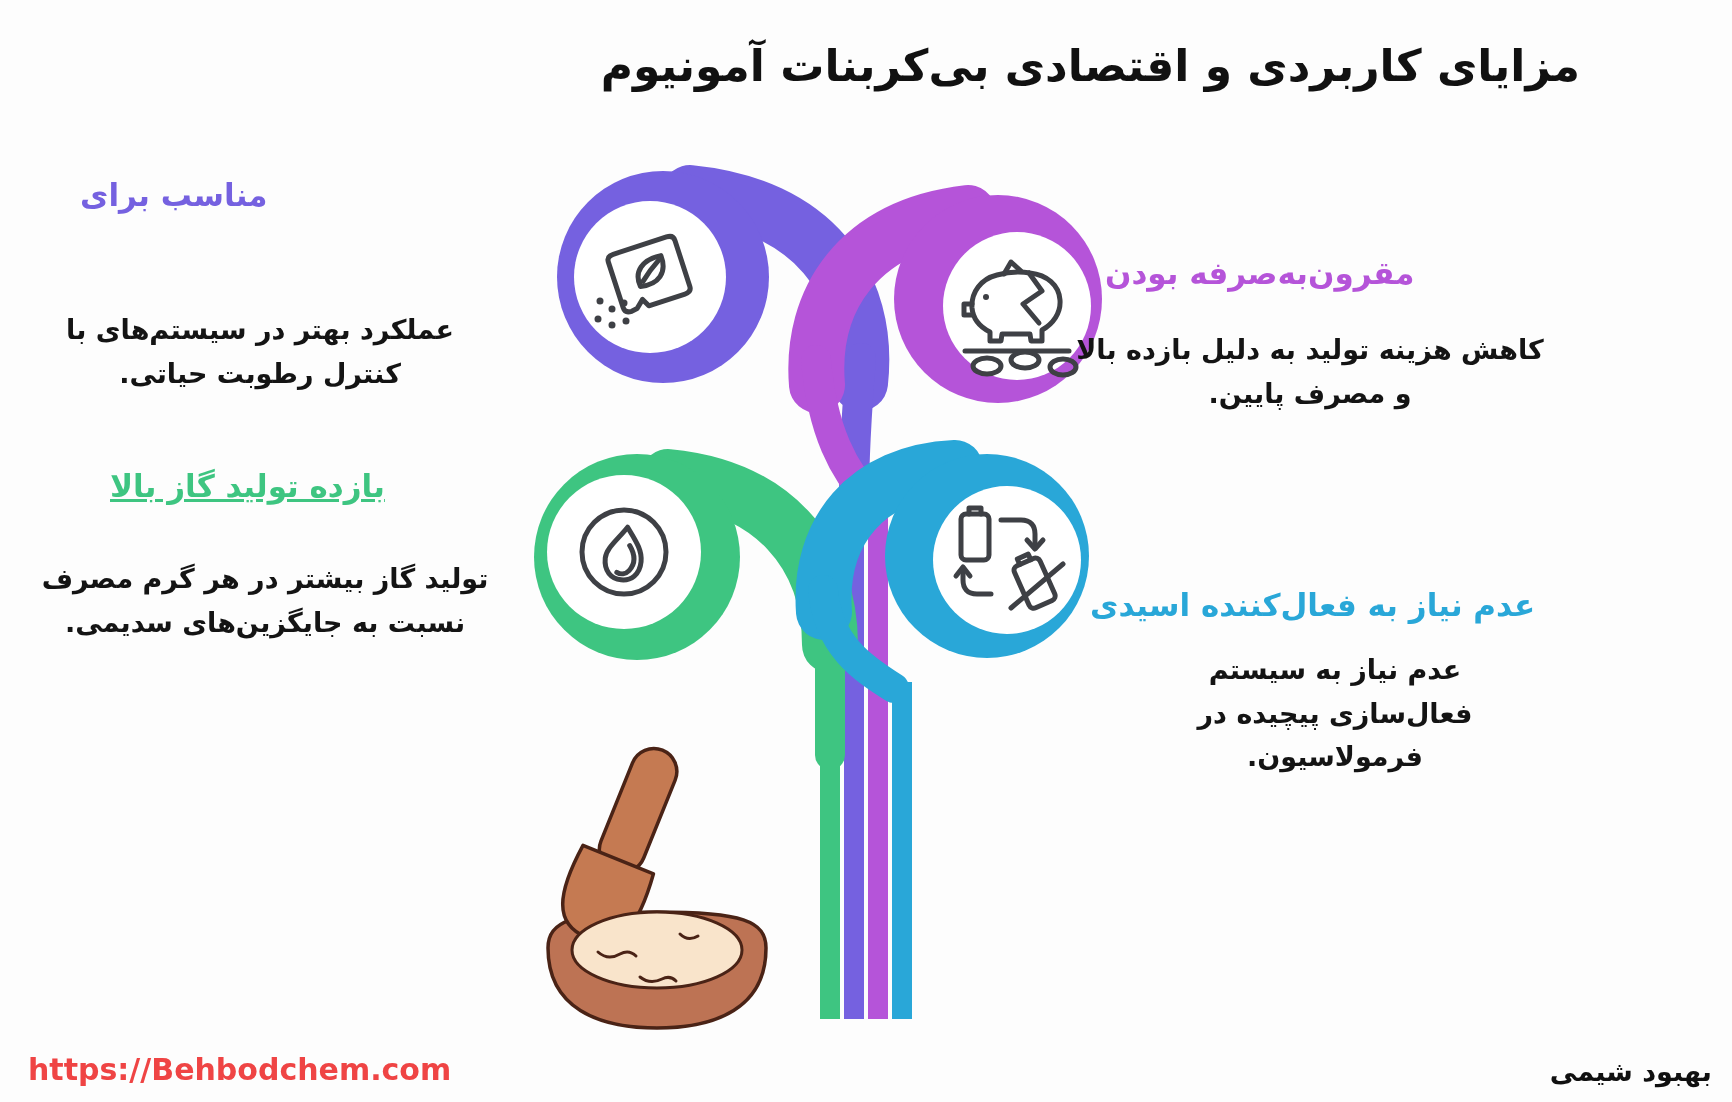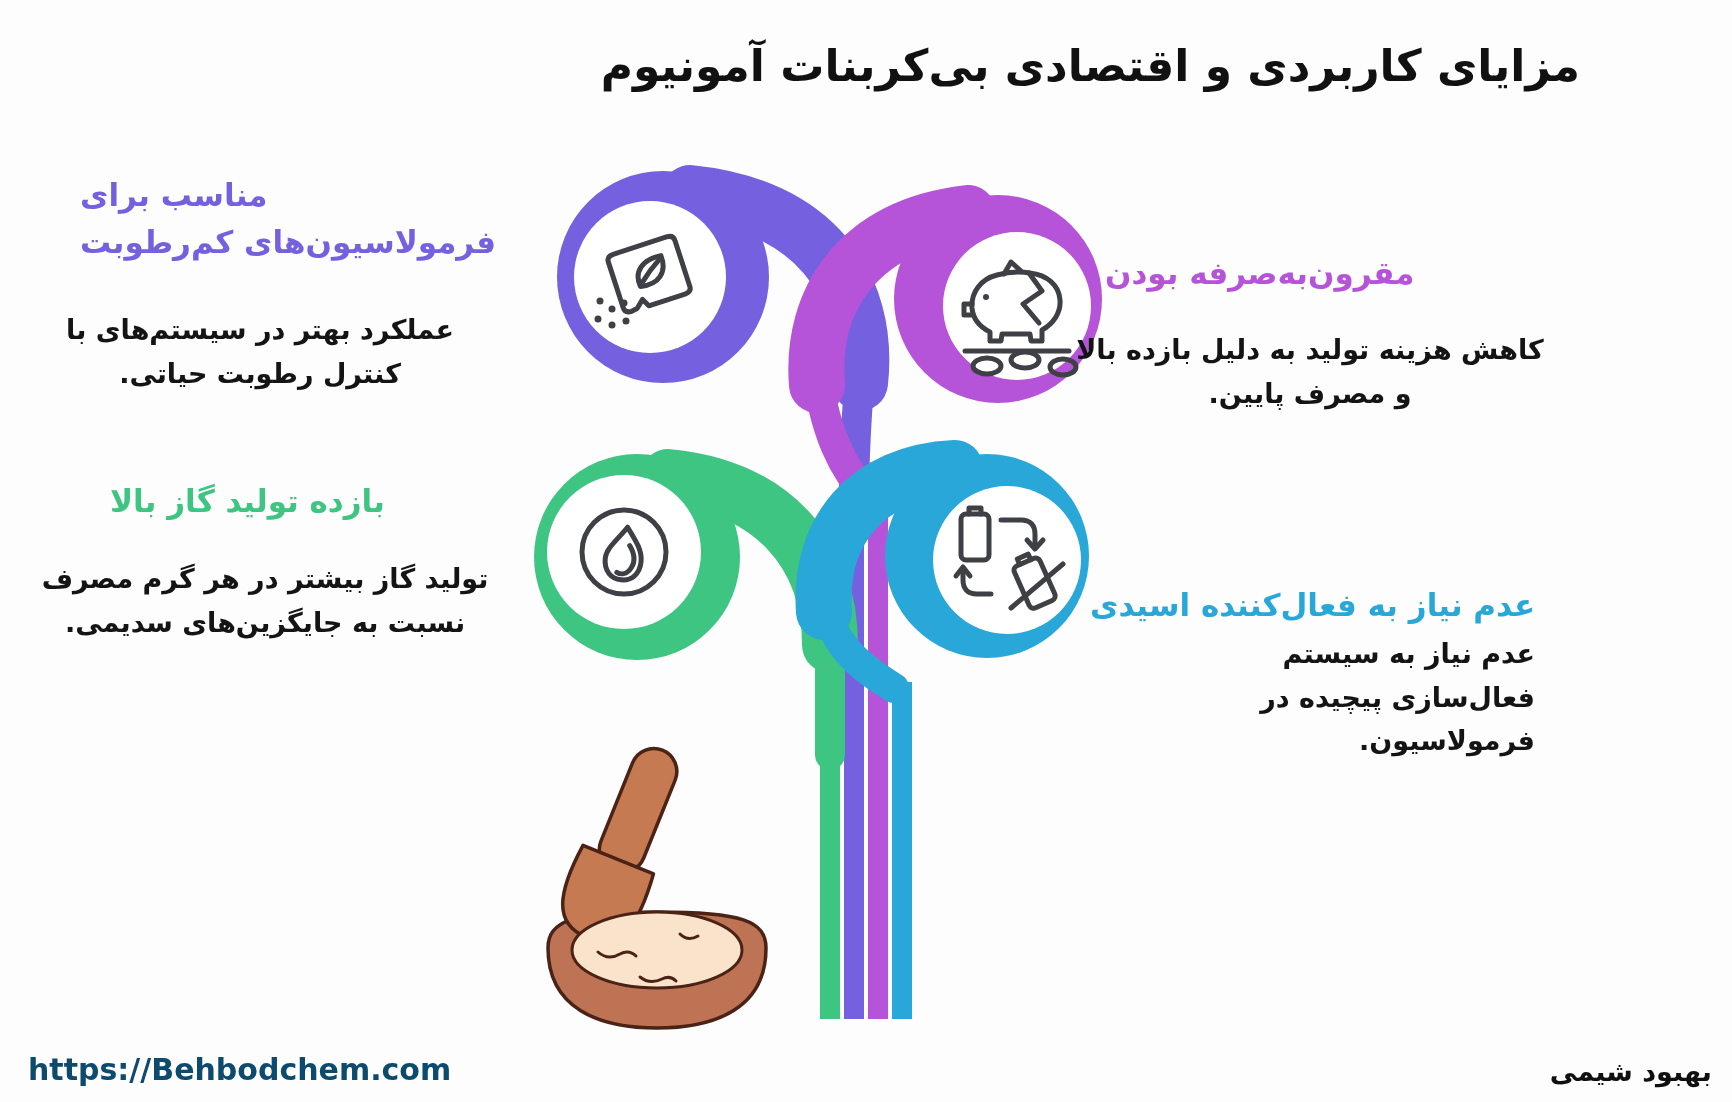--- a/index.html
+++ b/index.html
@@ -19,26 +19,26 @@
 
   .h-b0{color:var(--branch0,#7561e0);}
   .h-b1{color:var(--branch1,#b554d9);}
   .h-b2{color:var(--branch2,#3ec581);}
   .h-b3{color:var(--branch3,#29a7d8);}
 
   .pos-h0{left:80px;top:172px;width:440px;}
   .pos-b0{left:45px;top:308px;width:430px;}
   .pos-h1{left:1105px;top:250px;width:420px;}
   .pos-b1{left:1065px;top:328px;width:490px;}
-  .pos-h2{left:110px;top:478px;width:380px;}
+  .pos-h2{left:110px;top:463px;width:380px;text-decoration:underline;}
   .pos-b2{left:40px;top:557px;width:450px;}
   .pos-h3{left:1090px;top:582px;width:470px;}
-  .pos-b3{left:1135px;top:632px;width:400px;text-align:right;}
+  .pos-b3{left:1135px;top:648px;width:400px;}
 
-  .footer-url{position:absolute;left:28px;top:1052px;font-size:30px;font-weight:bold;color:#0c4a6e;direction:ltr;}
+  .footer-url{position:absolute;left:28px;top:1052px;font-size:30px;font-weight:bold;color:#ef4444;direction:ltr;}
   .footer-brand{position:absolute;right:20px;top:1056px;font-size:27px;font-weight:bold;color:#101010;}
 
   
   .stroke-b0{stroke:var(--branch0,#7561e0);} .fill-b0{fill:var(--branch0,#7561e0);}
   .stroke-b1{stroke:var(--branch1,#b554d9);} .fill-b1{fill:var(--branch1,#b554d9);}
   .stroke-b2{stroke:var(--branch2,#3ec581);} .fill-b2{fill:var(--branch2,#3ec581);}
   .stroke-b3{stroke:var(--branch3,#29a7d8);} .fill-b3{fill:var(--branch3,#29a7d8);}
   .tail{fill:none;stroke-linecap:round;}
   .stem{fill:none;stroke-linecap:butt;}
   .white-disc{fill:#ffffff;}
@@ -157,21 +157,20 @@
       <path class="powder-line" d="M 598 952 q 10 9 22 2 q 9 -5 16 2"></path>
       <path class="powder-line" d="M 680 934 q 8 8 18 2"></path>
       <path class="powder-line" d="M 640 977 q 10 8 22 2 q 8 -4 14 2"></path>
     </g>
   </svg>
 
   <h1 class="title">مزایای کاربردی و اقتصادی بی‌کربنات آمونیوم</h1>
 
   <div class="heading h-b0 pos-h0">
     <div>مناسب برای</div>
-    <div>فرمولاسیون‌های کم‌رطوبت</div>
   </div>
   <div class="body-text pos-b0">عملکرد بهتر در سیستم‌های با کنترل رطوبت حیاتی.</div>
 
   <div class="heading h-b1 pos-h1">مقرون‌به‌صرفه بودن</div>
   <div class="body-text pos-b1">کاهش هزینه تولید به دلیل بازده بالا و مصرف پایین.</div>
 
   <div class="heading h-b2 pos-h2">بازده تولید گاز بالا</div>
   <div class="body-text pos-b2">تولید گاز بیشتر در هر گرم مصرف نسبت به جایگزین‌های سدیمی.</div>
 
   <div class="heading h-b3 pos-h3">عدم نیاز به فعال‌کننده اسیدی</div>

